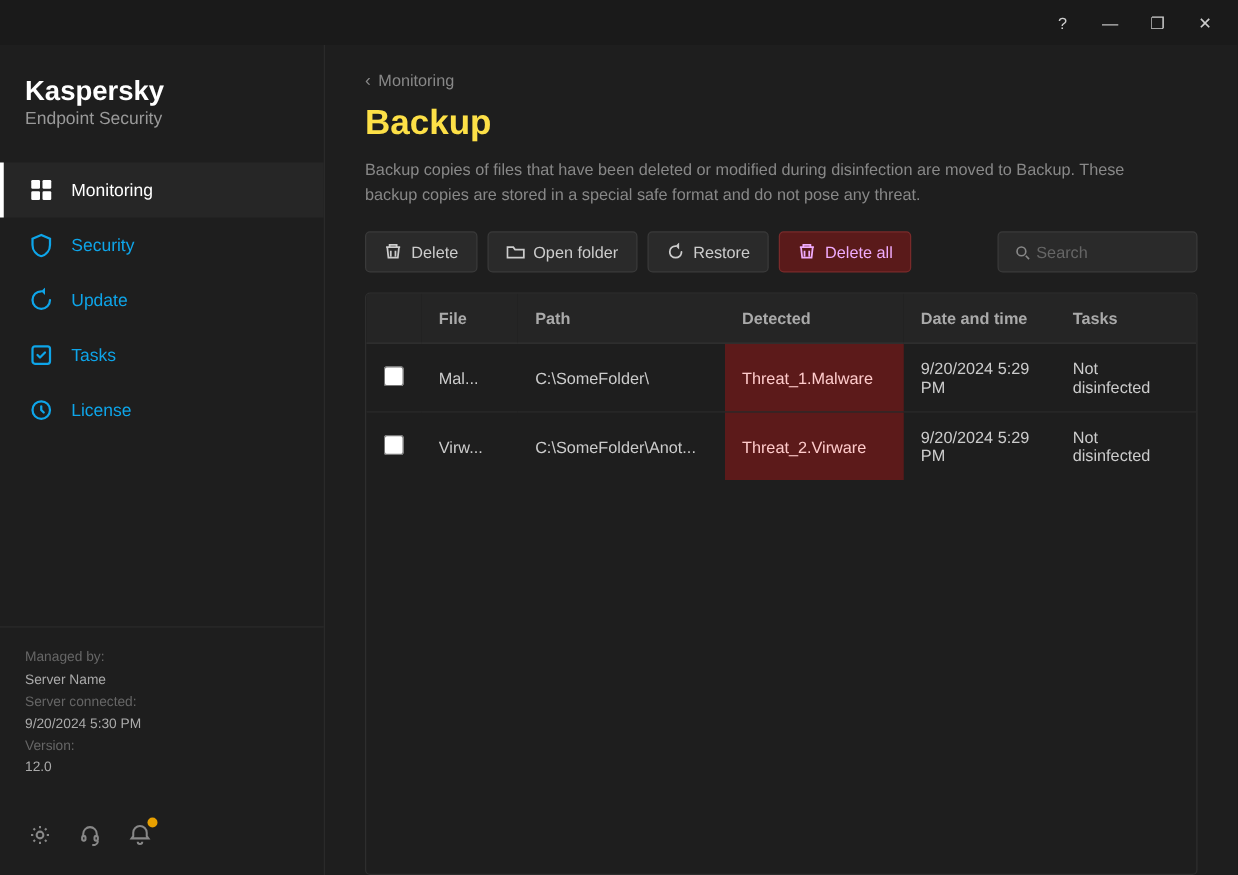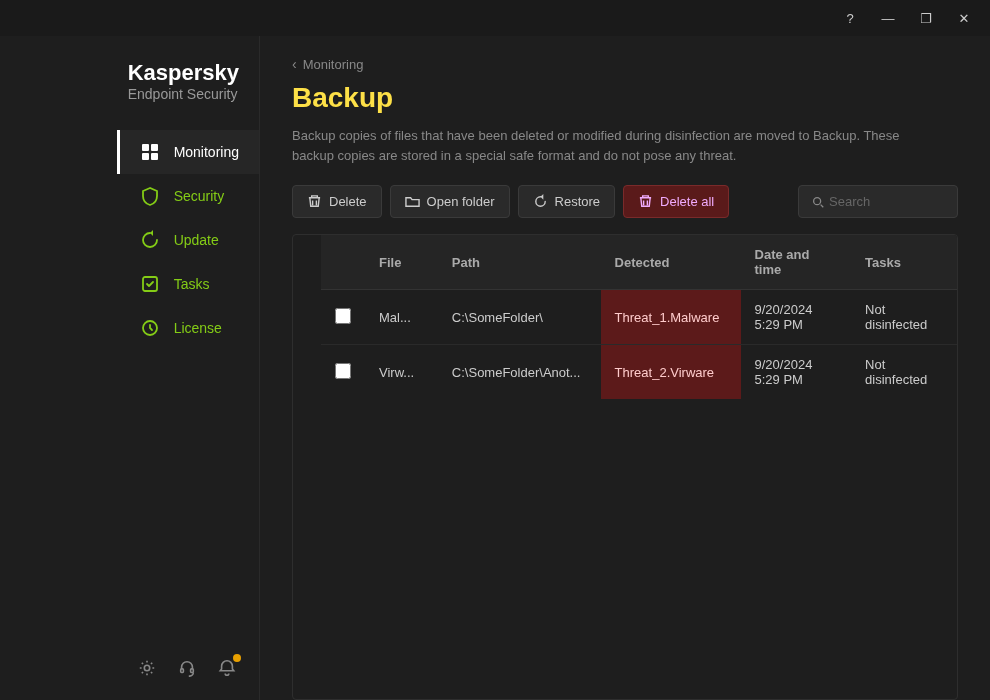--- a/index.html
+++ b/index.html
@@ -42,21 +42,20 @@
     }
 
     
     .sidebar {
       width: 260px;
       background: #1e1e1e;
       display: flex;
       flex-direction: column;
       border-right: 1px solid #2a2a2a;
       flex-shrink: 0;
-      align-items: flex-end;
     }
     .sidebar-brand {
       padding: 24px 20px 20px 20px;
     }
     .sidebar-brand-title {
       font-size: 22px;
       font-weight: 700;
       color: #ffffff;
       line-height: 1.2;
     }
@@ -69,21 +68,21 @@
     .sidebar-nav {
       flex: 1;
       padding: 8px 0;
     }
     .nav-item {
       display: flex;
       align-items: center;
       gap: 14px;
       padding: 12px 20px;
       cursor: pointer;
-      color: #84cc16;
+      color: #0ea5e9;
       font-size: 14px;
       border-left: 3px solid transparent;
       position: relative;
     }
     .nav-item.active {
       color: #fff;
       border-left: 3px solid #fff;
       background: #262626;
     }
     .nav-icon {
@@ -208,21 +207,20 @@
     }
     .search-box input::placeholder { color: #666; }
 
     
     .table-container {
       flex: 1;
       margin: 0 32px;
       border: 1px solid #2e2e2e;
       border-radius: 4px;
       overflow: hidden;
-      padding-left: 28px;
     }
 
     .data-table {
       width: 100%;
       border-collapse: collapse;
     }
     .data-table thead tr {
       background: #252525;
       border-bottom: 1px solid #333;
     }
@@ -325,20 +323,30 @@
         <div class="nav-icon">
           <svg viewBox="0 0 20 20" fill="none" stroke="currentColor" stroke-width="1.8">
             <circle cx="10" cy="10" r="7"></circle>
             <path d="M10 7v3l2 2" stroke-linecap="round"></path>
           </svg>
         </div>
         <span>License</span>
       </div>
     </nav>
 
+    <div class="sidebar-footer">
+      <div class="server-info">
+        <div class="label">Managed by:</div>
+        <div class="value">Server Name</div>
+        <div class="label">Server connected:</div>
+        <div class="value">9/20/2024 5:30 PM</div>
+        <div class="label">Version:</div>
+        <div class="value">12.0</div>
+      </div>
+    </div>
 
     <div class="sidebar-bottom-icons">
       <div class="sidebar-bottom-icon">
         <svg width="18" height="18" viewBox="0 0 20 20" fill="none" stroke="currentColor" stroke-width="1.8">
           <circle cx="10" cy="10" r="3"></circle>
           <path d="M10 2v2M10 16v2M2 10h2M16 10h2M4.2 4.2l1.4 1.4M14.4 14.4l1.4 1.4M4.2 15.8l1.4-1.4M14.4 5.6l1.4-1.4"></path>
         </svg>
       </div>
       <div class="sidebar-bottom-icon">
         <svg width="18" height="18" viewBox="0 0 20 20" fill="none" stroke="currentColor" stroke-width="1.8">

